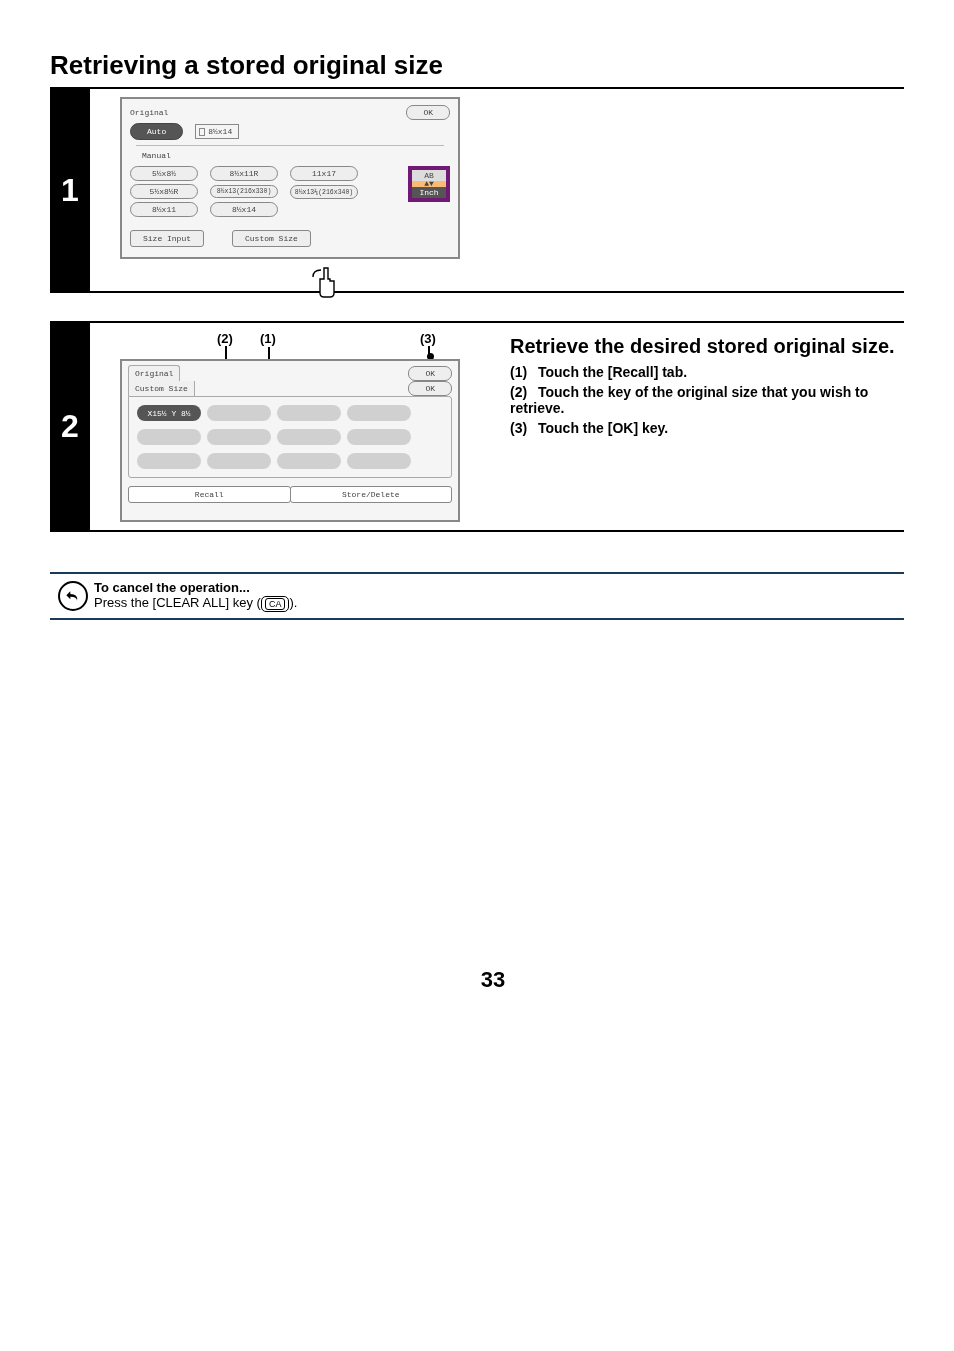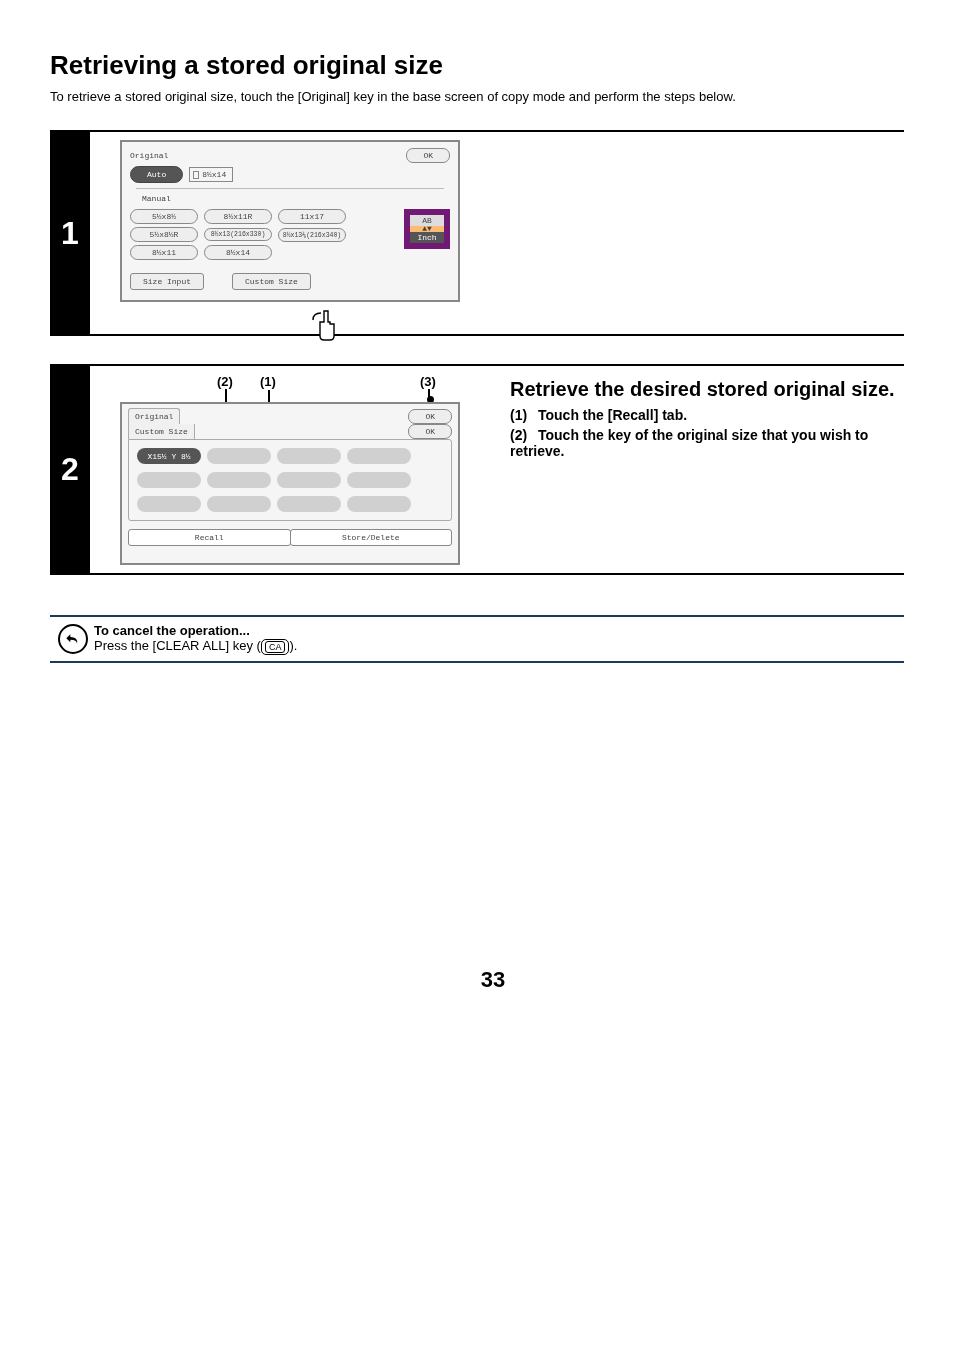--- a/index.html
+++ b/index.html
@@ -12,28 +12,28 @@
   .step-right{flex:1;padding:12px 8px 4px 12px}
   .step-title{font-size:20px;font-weight:bold;margin:0 0 6px 0}
   .step-sub{font-size:14px;font-weight:bold;margin:4px 0}
   .step-sub span.num{display:inline-block;width:28px}
   .spacer{height:30px}
 
   
   .panel{border:2px solid #888;width:340px;background:#f5f5f5;box-sizing:border-box;font-family:"Courier New",monospace;font-size:8px;color:#444;position:relative}
   .panel .title{padding:6px 8px 0 8px;display:flex;justify-content:space-between;align-items:center}
   .ok-btn{border:1px solid #888;border-radius:7px;padding:2px 16px;background:#eee;font-size:8px}
-  .row{display:flex;align-items:center;gap:6px;padding:3px 8px}
+  .row{display:flex;align-items:center;gap:12px;padding:3px 8px}
   .dark-btn{background:#555;color:#fff;border:1px solid #444;border-radius:10px;padding:3px 16px}
   .paper-ind{border:1px solid #888;padding:2px 6px 2px 12px;position:relative}
   .paper-ind::before{content:"";position:absolute;left:3px;top:3px;width:4px;height:6px;border:1px solid #888}
   .thinline{border-top:1px solid #bbb;margin:2px 14px}
   .size-btn{border:1px solid #888;border-radius:9px;padding:2px 0;text-align:center;width:68px;box-sizing:border-box;background:#eee}
   .footer-btn{border:1px solid #888;border-radius:3px;padding:3px 12px;background:#eee}
-  .unit-toggle{border:6px solid #701a75;width:34px;text-align:center;background:#fdba74}
+  .unit-toggle{border:4px solid #701a75;width:34px;text-align:center;background:#fdba74}
   .unit-toggle .top{background:#ddd;padding:1px 0}
   .unit-toggle .arrows{padding:0;line-height:6px}
   .unit-toggle .bot{background:#555;color:#fff;padding:1px 0}
   .cursor{position:absolute;bottom:-20px;left:190px}
   .cursor svg{width:28px;height:32px}
 
   
   .panel2{border:2px solid #888;width:340px;background:#f5f5f5;box-sizing:border-box;font-family:"Courier New",monospace;font-size:8px;color:#444;position:relative;margin-top:26px}
   .panel2 .hdr{display:flex;align-items:center;padding:4px 6px 0 6px}
   .panel2 .hdr-lbl{border:1px solid #aaa;border-bottom:none;padding:3px 6px;background:#f0f0f0;border-radius:3px 3px 0 0}
@@ -57,21 +57,20 @@
   .ca-key{display:inline-flex;border:1.4px solid #000;border-radius:5px;padding:1px 3px;vertical-align:middle}
   .ca-key-in{border:1px solid #000;border-radius:3px;font-size:9px;padding:0 3px}
 
   .page-num{position:absolute;bottom:30px;left:16px;width:954px;text-align:center;font-size:22px;font-weight:bold}
 </style>
 </head>
 <body>
 
 <div class="page">
   <div class="h1">Retrieving a stored original size</div>
-  <div class="intro">To retrieve a stored original size, touch the [Original] key in the base screen of copy mode and perform the steps below.</div>
 
   <div class="step-row">
     <div class="step-num">1</div>
     <div class="step-left">
       <div style="position:relative;padding-bottom:24px">
         <div class="panel">
           <div class="title">
             <span>Original</span>
             <span class="ok-btn">OK</span>
           </div>
@@ -180,20 +179,21 @@
             <div class="tab" style="margin-right:-1px">Recall</div>
             <div class="tab">Store/Delete</div>
           </div>
         </div>
       </div>
     </div>
     <div class="step-right">
       <div class="step-title">Retrieve the desired stored original size.</div>
       <div class="step-sub"><span class="num">(1)</span><span>Touch the [Recall] tab.</span></div>
       <div class="step-sub"><span class="num">(2)</span><span>Touch the key of the original size that you wish to retrieve.</span></div>
+      <div class="step-sub"><span class="num">(3)</span><span>Touch the [OK] key.</span></div>
     </div>
   </div>
 
   <div class="note-wrap">
     <div class="note-box">
       <div class="note-icon">
         <svg viewBox="0 0 24 18">
             <path d="M8 2 L2 8 L8 14 L8 10 Q18 10 18 16 Q20 6 8 6 Z" fill="#000"></path>
           </svg>
       </div>

